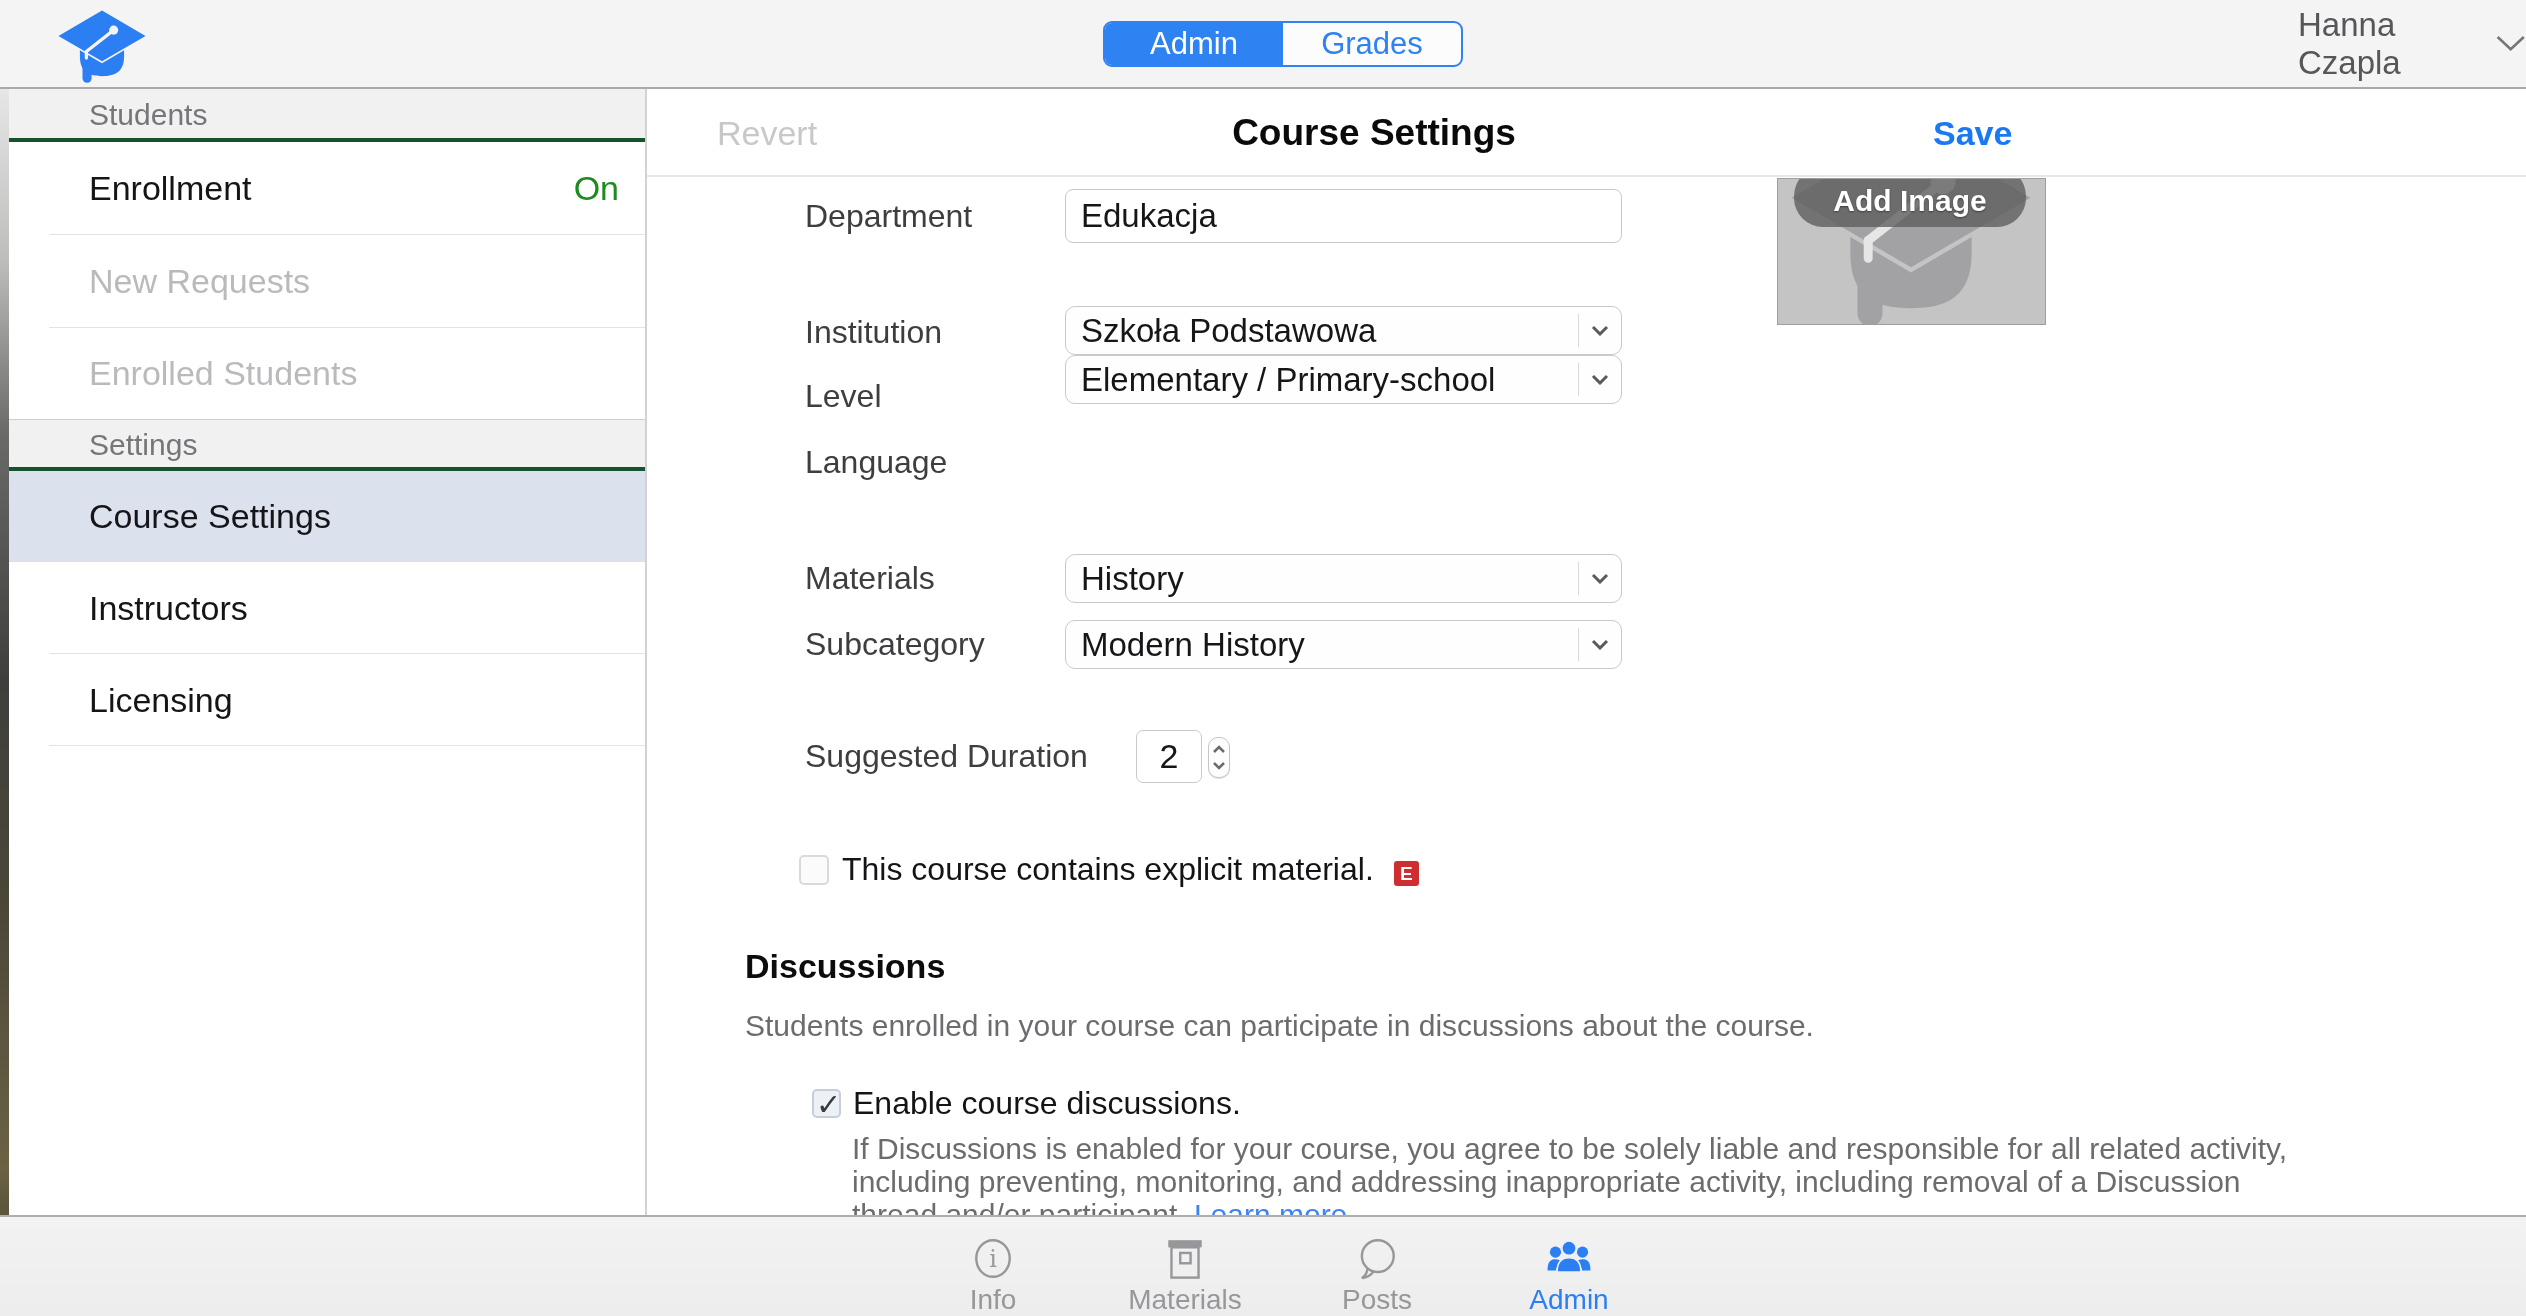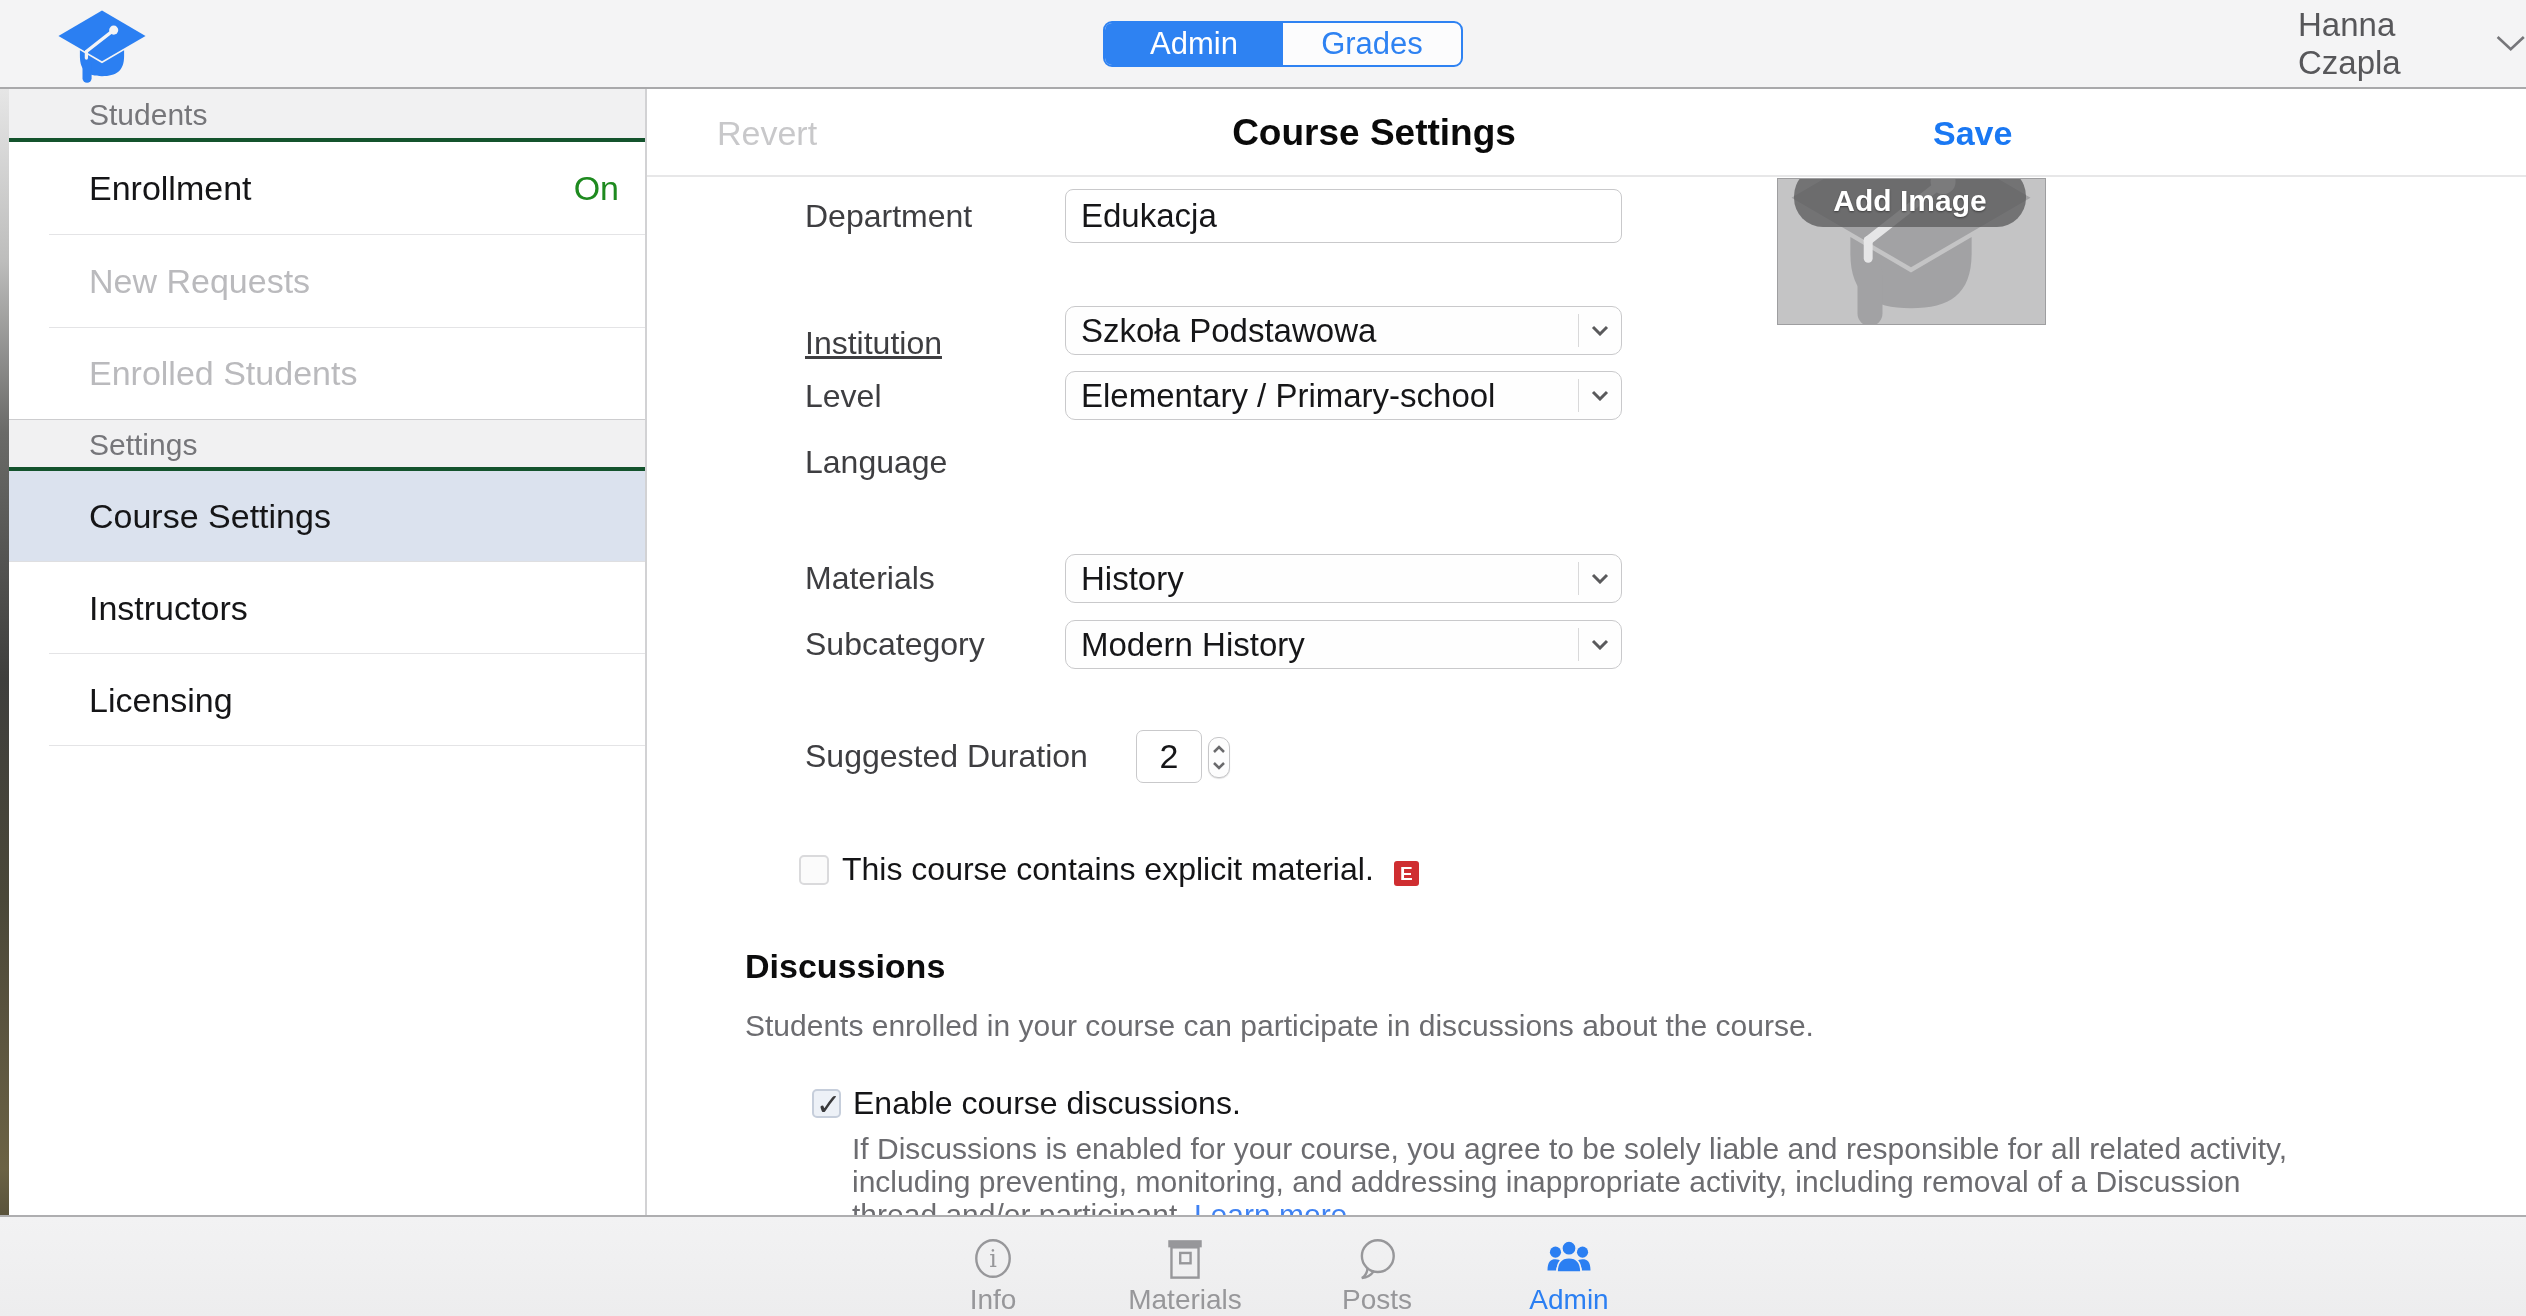--- a/index.html
+++ b/index.html
@@ -164,32 +164,32 @@
 
     <div class="mheader">
       <span class="revert">Revert</span>
       <span class="mtitle">Course Settings</span>
       <span class="save">Save</span>
     </div>
 
     <span class="flabel" style="top:100px;line-height:54px;">Department</span>
     <input class="text-input" style="top: 100px;" value="Edukacja">
 
-    <span class="flabel" style="top:230px;line-height:49px;text-decoration:underline;">Institution</span>
+    <span class="flabel" style="top:219px;line-height:49px;">Institution</span>
     <div class="select" style="top:217px;">
       <span class="val">Szkoła Podstawowa</span>
       <span class="chev-cell">
         <svg width="18" height="11" viewBox="0 0 18 11">
             <polyline points="2,2 9,9 16,2" fill="none" stroke="#5a5a5c" stroke-width="3"></polyline>
           </svg>
       </span>
     </div>
 
     <span class="flabel" style="top:283px;line-height:49px;">Level</span>
-    <div class="select" style="top:282px;">
+    <div class="select" style="top:266px;">
       <span class="val">Elementary / Primary-school</span>
       <span class="chev-cell">
         <svg width="18" height="11" viewBox="0 0 18 11">
             <polyline points="2,2 9,9 16,2" fill="none" stroke="#5a5a5c" stroke-width="3"></polyline>
           </svg>
       </span>
     </div>
 
     <span class="flabel" style="top:349px;line-height:49px;">Language</span>
 

